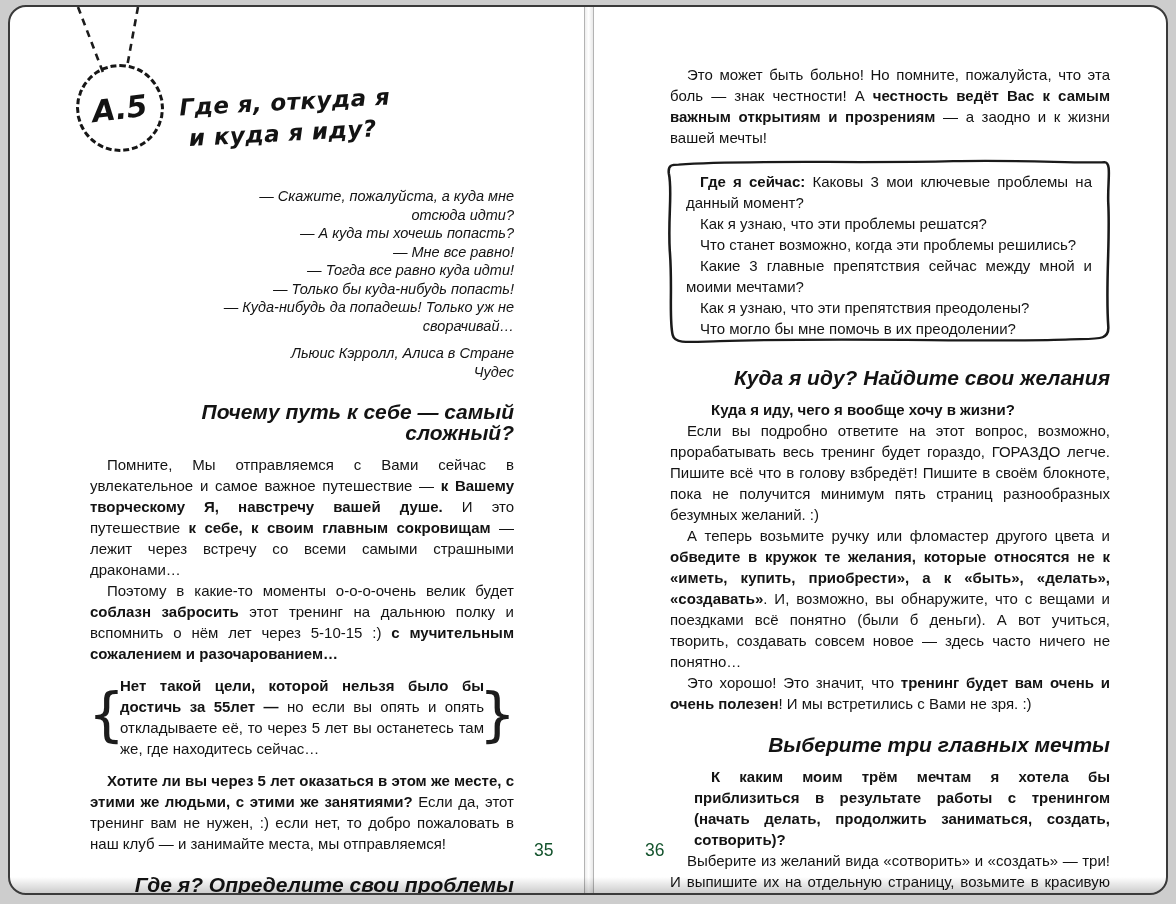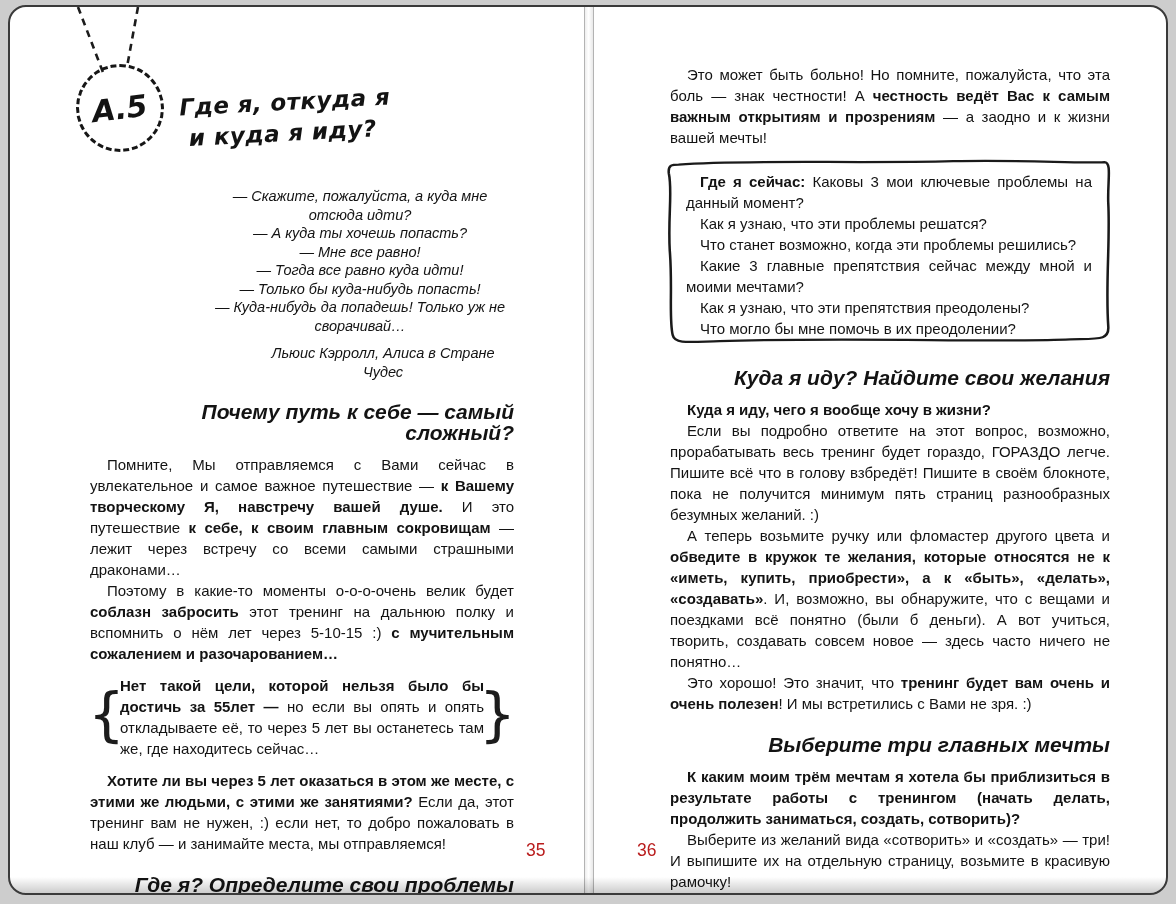--- a/index.html
+++ b/index.html
@@ -26,21 +26,21 @@
   }
   
   .col{
     position:absolute;top:0;
     font-size:15px;line-height:21px;text-align:justify;
   }
   .col.left{left:80px;width:424px;}
   .col.right{left:660px;width:440px;}
   p{margin:0;}
   p.ind{text-indent:17px;}
-  p.bold{font-weight:700;}
+  p.bold{font-weight:700;margin-left:24px;}
   .b{font-weight:700;}
   h2.hd{
     font-style:italic;font-weight:700;font-size:21px;line-height:21px;
     margin:20px 0 11px;text-align:right;text-indent:3px;
   }
   
   .strings{position:absolute;left:58px;top:0;}
   .badge{
     position:absolute;left:66px;top:57px;width:82px;height:82px;
     border:3px dashed #161616;border-radius:50%;
@@ -53,42 +53,42 @@
   .script-title{
     position:absolute;left:170px;top:80px;
     font-family:"DejaVu Sans",sans-serif;font-style:italic;font-weight:600;
     font-size:23px;line-height:31px;letter-spacing:0.4px;
     transform:rotate(-3deg);text-align:left;
   }
   .script-title .t2{margin-left:8px;}
   
   .quote{
     margin:180px 0 0 116px;width:308px;
-    font-style:italic;font-size:14.5px;line-height:18.5px;text-align:center;
+    font-style:italic;font-size:14.5px;line-height:18.5px;text-align:right;
   }
   .quote .attr{margin-top:9px;padding-left:46px;}
   
   .callout{position:relative;margin:9px 2px 9px 2px;padding:2px 28px;}
   .callout p{text-indent:0;}
   .brace{
     position:absolute;top:50%;transform:translateY(-53%);
     font-family:"DejaVu Sans",sans-serif;font-size:58px;color:#1c1c1c;
     line-height:1;
   }
   .brace.l{left:-4px;}
   .brace.r{right:-4px;}
   
   .handbox{position:relative;margin:14px 0 13px 0;padding:9px 18px 8px 16px;}
   .handbox .frame-svg{
     position:absolute;left:-9px;top:-6px;width:calc(100% + 18px);height:calc(100% + 13px);
   }
   .handbox .q{text-indent:14px;}
   
   .pagenum{
-    position:absolute;top:833px;font-size:17.5px;color:#b91c1c;
+    position:absolute;top:833px;font-size:17.5px;color:#14532d;margin-left:8px;
   }
   .pagenum.n-left{left:516px;}
   .pagenum.n-right{left:627px;}
 </style>
 </head>
 <body>
 
 <div class="spread">
 
   <svg class="strings" width="90" height="72" viewBox="0 0 90 72" aria-hidden="true">

